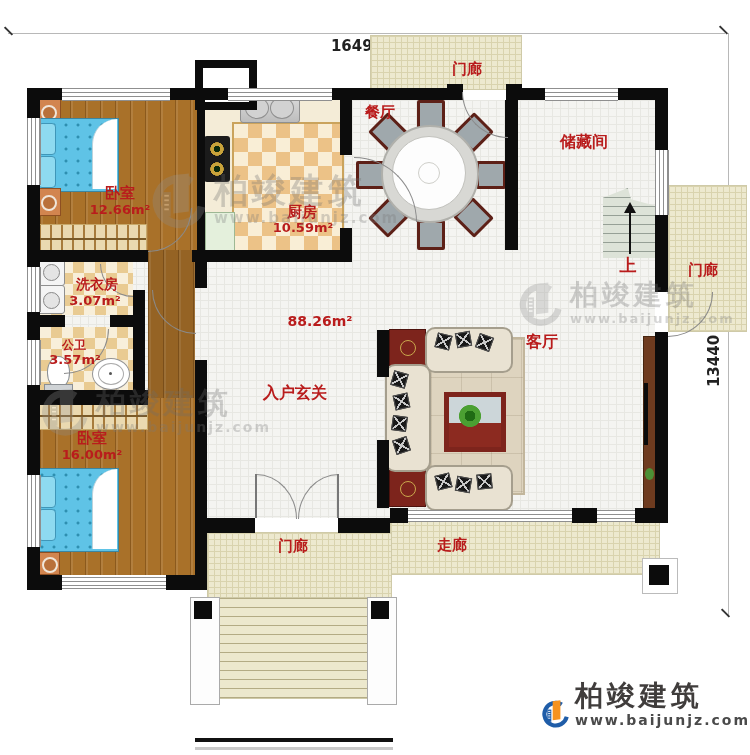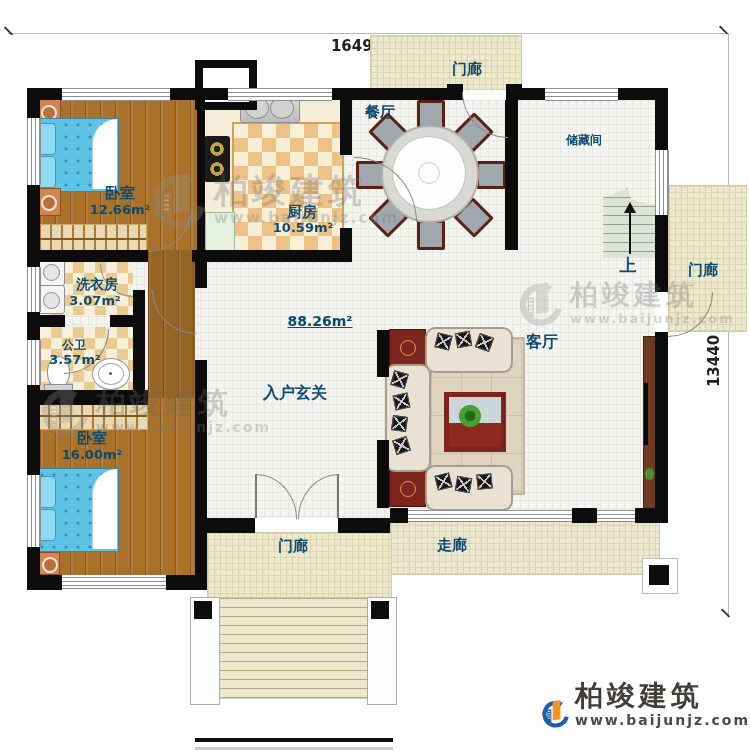--- a/index.html
+++ b/index.html
@@ -21,21 +21,21 @@
   .hatch{position:absolute;background-color:#ede9cf;
         background-image:linear-gradient(#d9d3ae 1px,transparent 1px),linear-gradient(90deg,#d9d3ae 1px,transparent 1px);
         background-size:6px 6px;border:1px solid #cfcaa8;}
   .steps{position:absolute;background-color:#ece8cd;
         background-image:linear-gradient(#b3ab84 1px,transparent 1px);background-size:100% 9px;border:1px solid #cfcaa8;}
   .arc{position:absolute;border:0 solid #8a8a8a;}
   .arc-bl{border-width:0 0 1.5px 1.5px;border-radius:0 0 0 100%;}
   .arc-br{border-width:0 1.5px 1.5px 0;border-radius:0 0 100% 0;}
   .arc-tl{border-width:1.5px 0 0 1.5px;border-radius:100% 0 0 0;}
   .arc-tr{border-width:1.5px 1.5px 0 0;border-radius:0 100% 0 0;}
-  .lbl{position:absolute;font-weight:700;color:#0c4a6e;font-size:15px;text-align:center;white-space:nowrap;}
+  .lbl{position:absolute;font-weight:700;color:#b91c1c;font-size:15px;text-align:center;white-space:nowrap;}
   .lbl-s{font-size:13px;}
   .dimline{position:absolute;background:#b8b8b8;}
   .tick{position:absolute;width:11px;height:2px;background:#333;transform:rotate(45deg);}
   .dimtxt{position:absolute;font-weight:700;font-size:15px;color:#222;text-align:center;}
   .pil{position:absolute;width:13px;height:13px;background:#191919;border:1px solid #4f4f4f;
        background-image:linear-gradient(45deg,transparent 45%,#c9c9c9 45% 55%,transparent 55%),
                         linear-gradient(-45deg,transparent 45%,#c9c9c9 45% 55%,transparent 55%);}
   .sofa{position:absolute;background:#e9e2d2;border:2px solid #a59e8d;border-radius:10px;}
   .redtbl{position:absolute;background:#7d241c;border:1px solid #4e120d;}
   .redtbl::after{content:"";position:absolute;left:50%;top:50%;width:14px;height:14px;margin:-8px 0 0 -8px;
@@ -225,30 +225,30 @@
   <div class="arc arc-tl" style="left:298px;top:474px;width:40px;height:44px;"></div>
   <div class="abs" style="left:255px;top:474px;width:2px;height:44px;background:#777;"></div>
   <div class="abs" style="left:337px;top:474px;width:2px;height:44px;background:#777;"></div>
 
   <div class="lbl" style="left:80px;top:184px;width:80px;">卧室</div>
   <div class="lbl lbl-s" style="left:75px;top:202px;width:90px;">12.66m²</div>
   <div class="lbl" style="left:262px;top:203px;width:80px;">厨房</div>
   <div class="lbl lbl-s" style="left:258px;top:220px;width:90px;">10.59m²</div>
   <div class="lbl" style="left:350px;top:103px;width:60px;">餐厅</div>
   <div class="lbl" style="left:432px;top:60px;width:70px;">门廊</div>
-  <div class="lbl" style="left:544px;top:132px;width:80px;font-size:12px;">储藏间</div>
+  <div class="lbl" style="left:544px;top:132px;width:80px;font-size:16px;">储藏间</div>
   <div class="lbl" style="left:610px;top:254px;width:36px;font-size:17px;">上</div>
   <div class="lbl" style="left:668px;top:261px;width:70px;">门廊</div>
   <div class="lbl" style="left:52px;top:276px;width:90px;font-size:14px;">洗衣房</div>
   <div class="lbl lbl-s" style="left:50px;top:293px;width:90px;">3.07m²</div>
   <div class="lbl" style="left:38px;top:337px;width:72px;font-size:12px;">公卫</div>
   <div class="lbl lbl-s" style="left:35px;top:352px;width:80px;">3.57m²</div>
   <div class="lbl" style="left:52px;top:429px;width:80px;">卧室</div>
   <div class="lbl lbl-s" style="left:46px;top:447px;width:92px;">16.00m²</div>
-  <div class="lbl lbl-s" style="left:275px;top:313px;width:90px;font-size:14px;text-decoration:underline;">88.26m²</div>
+  <div class="lbl lbl-s" style="left:275px;top:313px;width:90px;font-size:14px;">88.26m²</div>
   <div class="lbl" style="left:240px;top:383px;width:110px;font-size:16px;">入户玄关</div>
   <div class="lbl" style="left:512px;top:332px;width:60px;font-size:16px;">客厅</div>
   <div class="lbl" style="left:258px;top:537px;width:70px;">门廊</div>
   <div class="lbl" style="left:417px;top:536px;width:70px;">走廊</div>
 
   <div class="wm" style="left:148px;top:172px;">
     <svg width="58" height="62" viewBox="0 0 64 64">
       <path d="M48 9 A25 25 0 1 0 59 36" fill="none" stroke="#8e8e8e" stroke-width="9"></path>
       <rect x="28" y="5" width="17" height="42" fill="#9a9a9a" transform="skewY(-7)"></rect>
       <rect x="16" y="20" width="9" height="27" fill="#8e8e8e"></rect>

